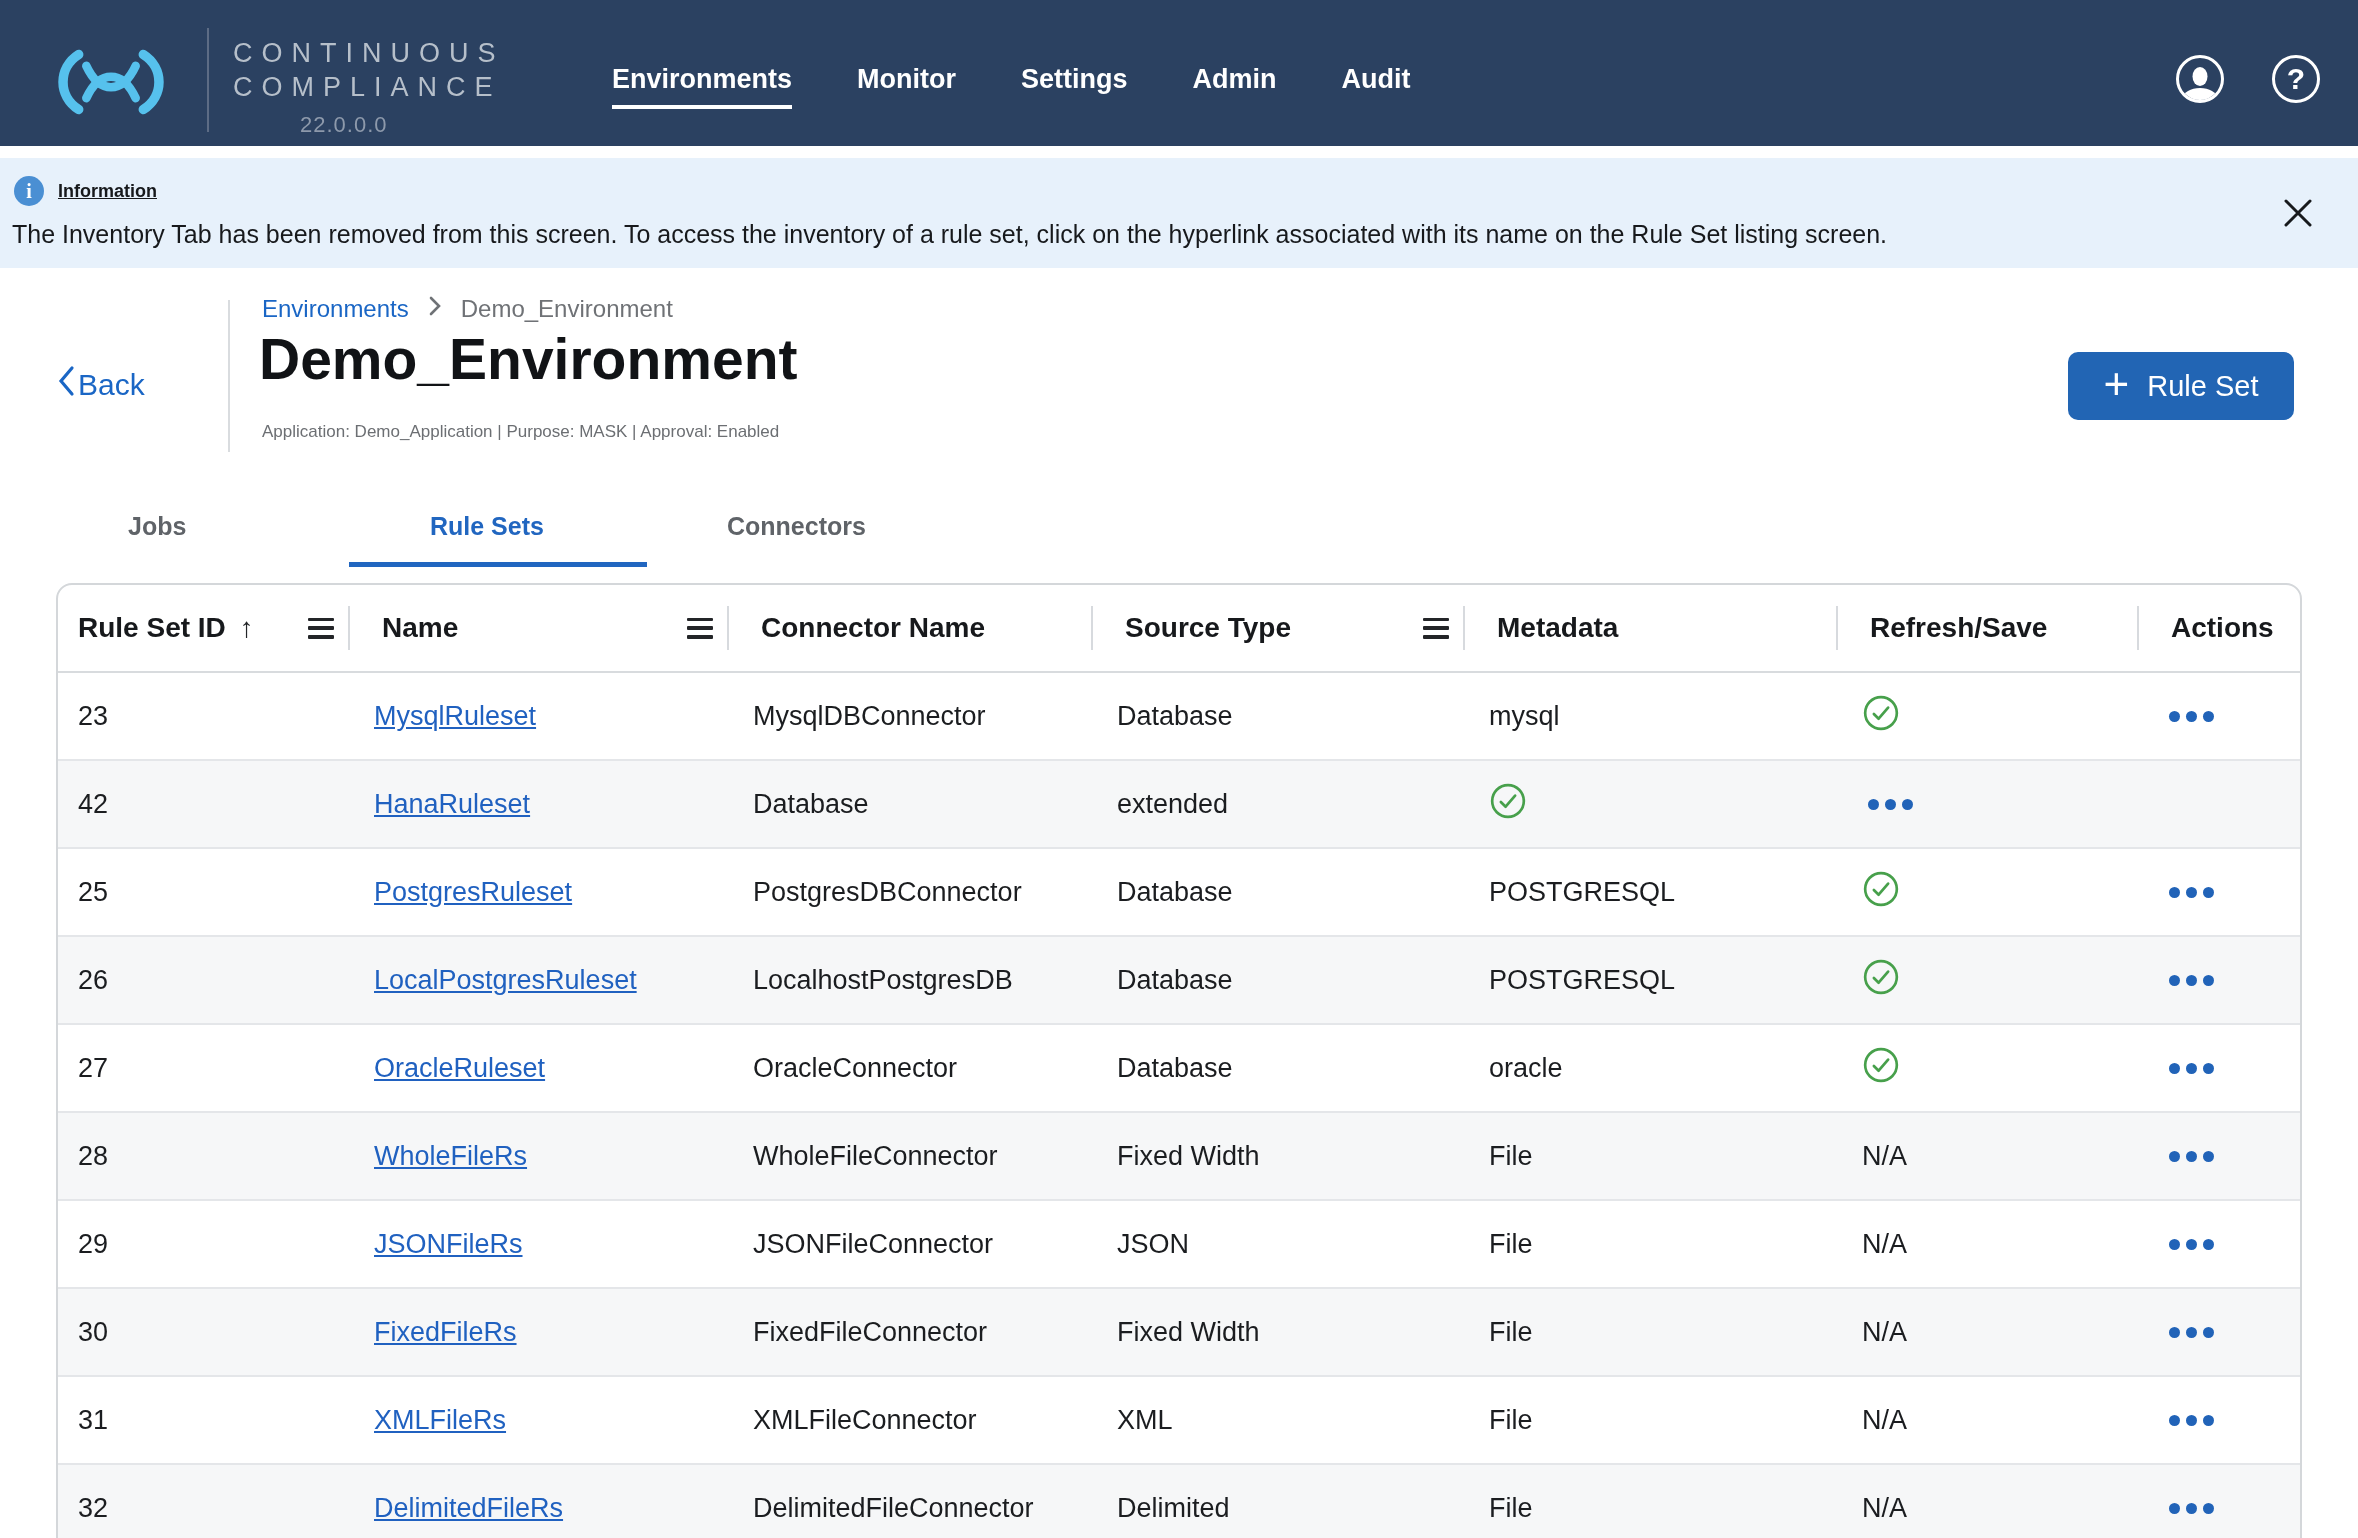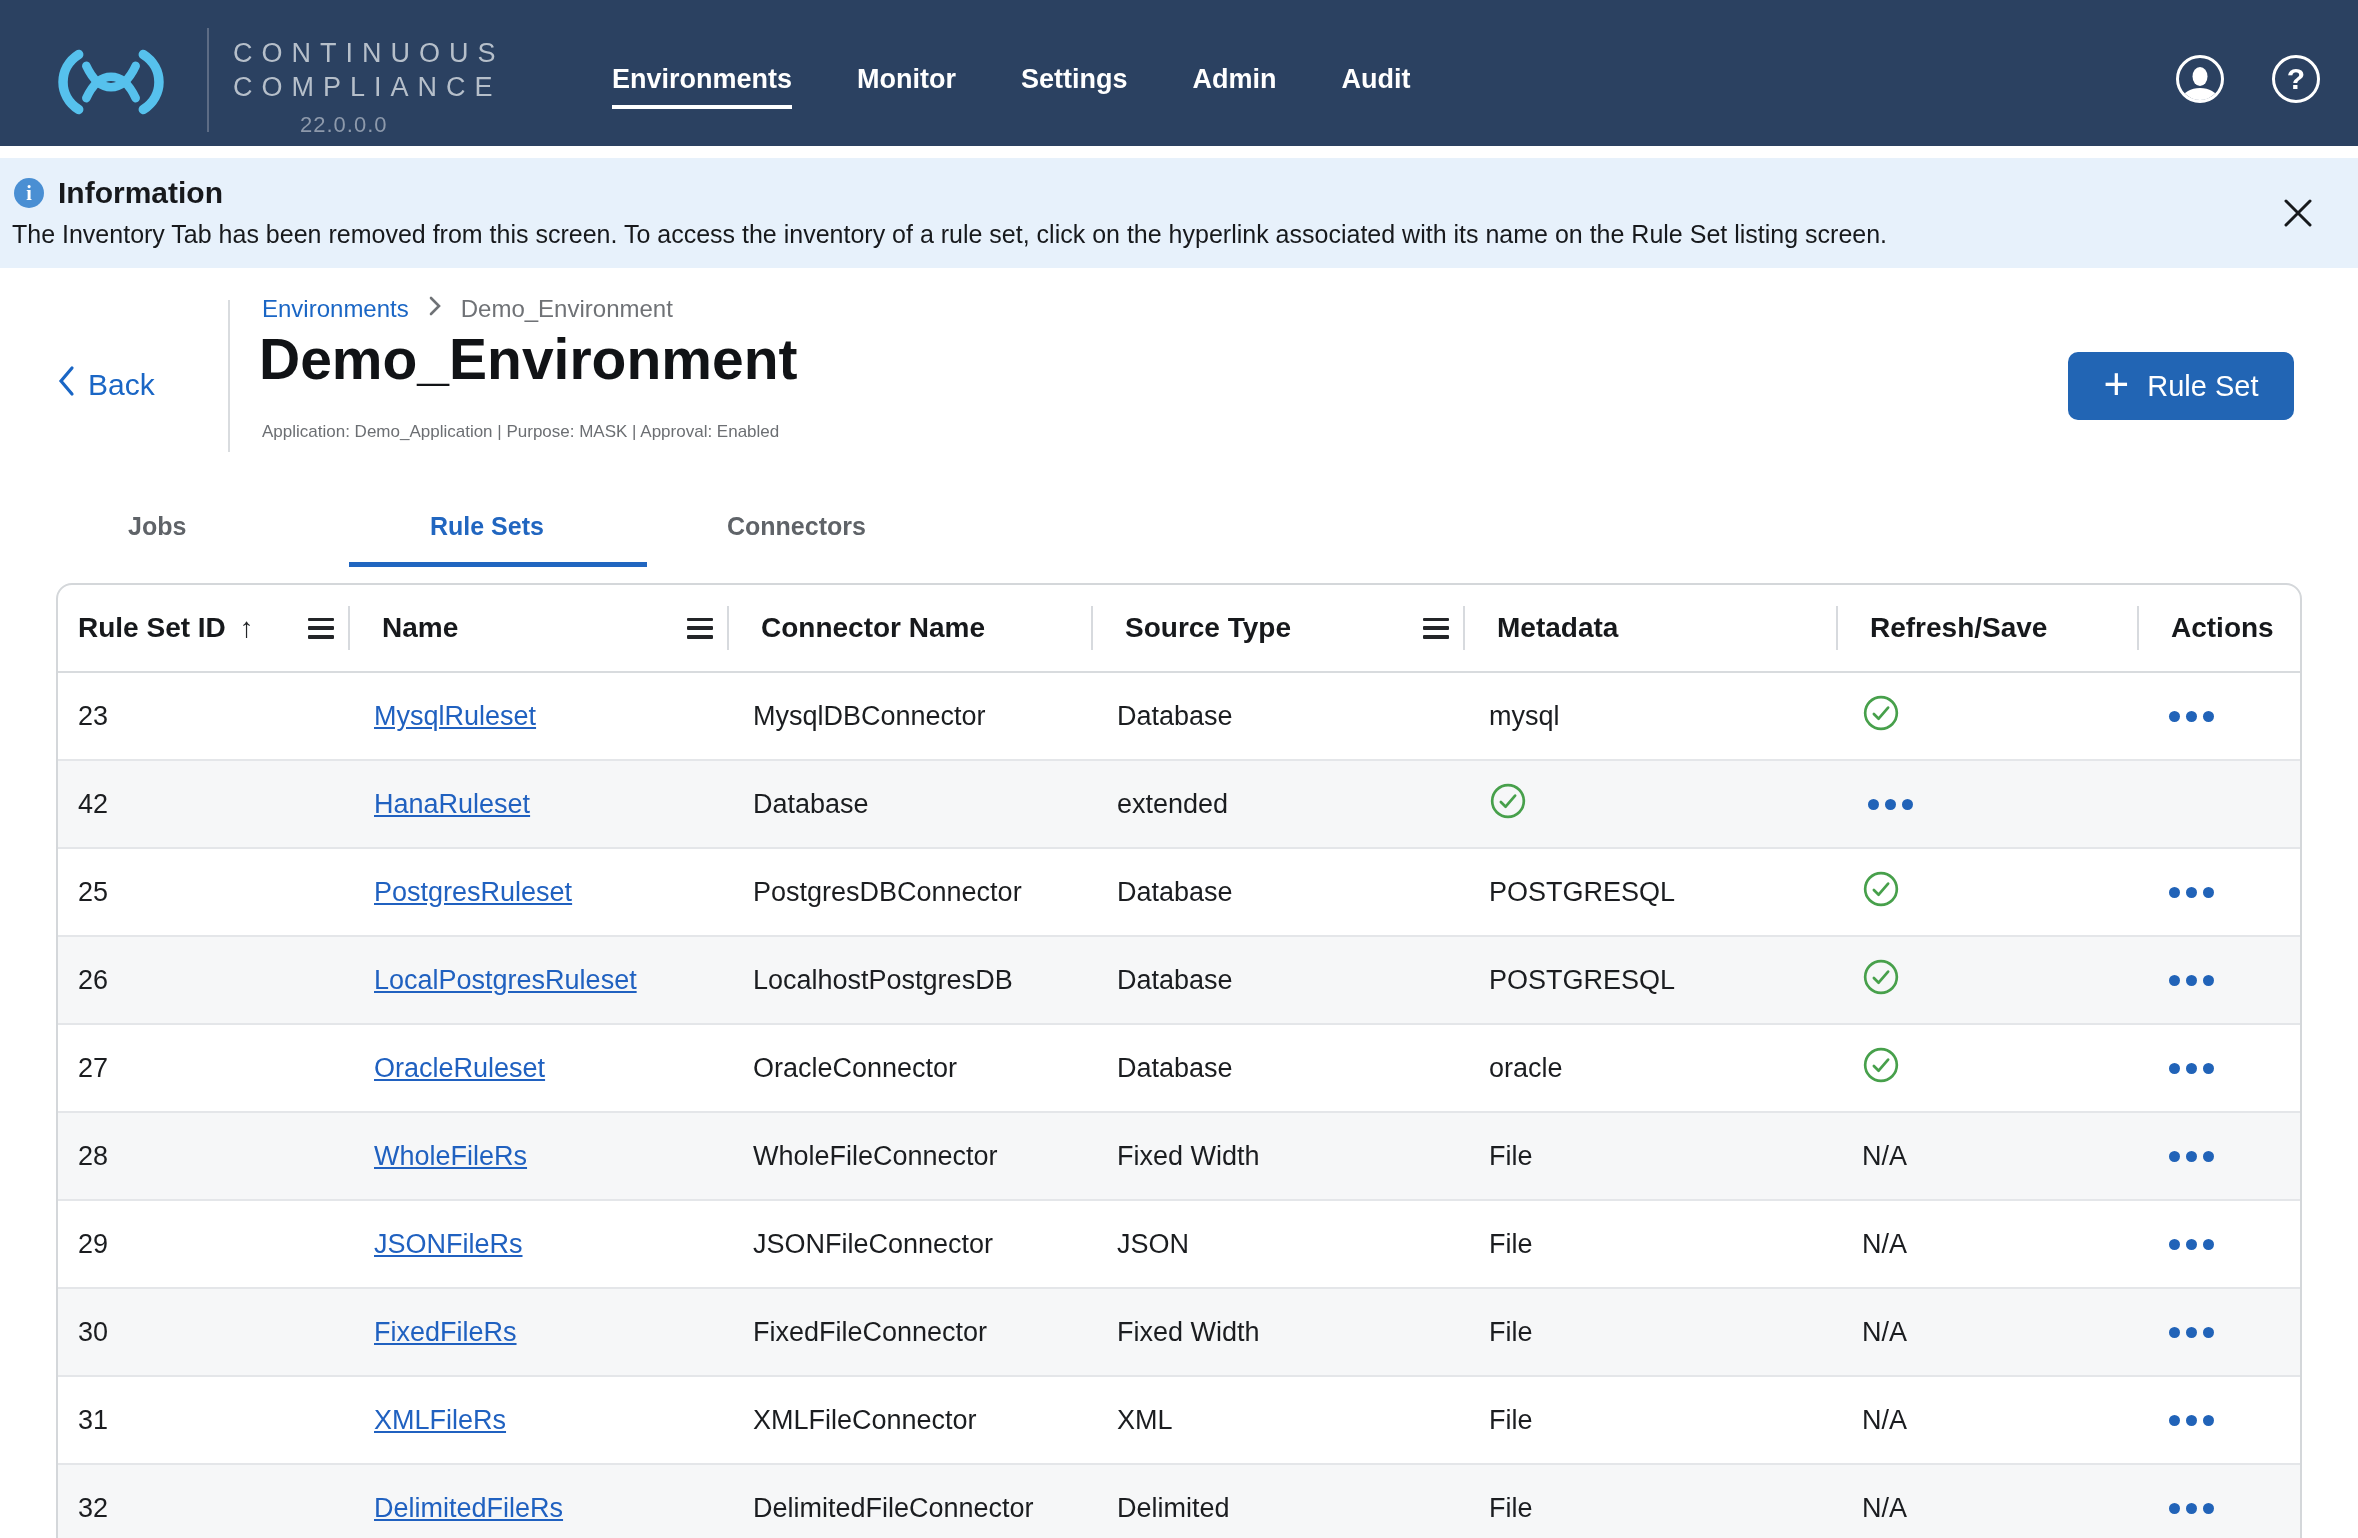--- a/index.html
+++ b/index.html
@@ -25,30 +25,30 @@
     width:34px;height:20px;border-radius:50% 50% 0 0;background:#fff;}
   .help-icon{width:48px;height:48px;border:3px solid #fff;border-radius:50%;box-sizing:border-box;
     color:#fff;font-size:30px;font-weight:700;display:flex;align-items:center;justify-content:center;cursor:pointer;}
 
   
   .banner{position:absolute;left:0;top:158px;width:2358px;height:110px;background:#e7f1fb;}
   .banner-title-row{position:absolute;left:14px;top:18px;display:flex;align-items:center;gap:14px;}
   .info-icon{width:30px;height:30px;border-radius:50%;background:#4a8fd3;color:#fff;
     font-size:20px;font-weight:700;font-family:"Liberation Serif","DejaVu Serif",serif;
     display:flex;align-items:center;justify-content:center;}
-  .banner-title{font-size:30px;font-weight:700;color:#17191c;}
+  .banner-title{font-size:18px;font-weight:700;color:#17191c;text-decoration:underline;}
   .banner-msg{position:absolute;left:12px;top:62px;font-size:25px;color:#17191c;white-space:nowrap;}
   .banner-close{position:absolute;right:40px;top:50%;transform:translateY(-50%);width:40px;height:40px;
     background:none;border:none;padding:0;cursor:pointer;display:flex;align-items:center;justify-content:center;}
 
   
   .crumbs{position:absolute;left:262px;top:294px;display:flex;align-items:center;gap:18px;font-size:24px;}
   .crumb-link{color:#1a66c5;cursor:pointer;}
   .crumb-current{color:#6f7276;}
-  .back-btn{position:absolute;left:56px;top:364px;display:flex;align-items:center;gap:12px;
+  .back-btn{position:absolute;left:56px;top:364px;display:flex;align-items:center;gap:2px;
     background:none;border:none;padding:0;color:#1a66c5;font-size:30px;font-weight:500;cursor:pointer;
     font-family:inherit;}
   .hdr-divider{position:absolute;left:228px;top:300px;width:2px;height:152px;background:#d9dcdf;}
   .page-title{position:absolute;left:259px;top:326px;font-size:57px;font-weight:600;color:#111316;letter-spacing:0;}
   .page-subtitle{position:absolute;left:262px;top:422px;font-size:17px;color:#6c6f73;}
   .add-btn{position:absolute;left:2068px;top:352px;width:226px;height:68px;background:#2265b4;border:none;
     border-radius:10px;color:#fff;font-size:29px;display:flex;align-items:center;justify-content:center;
     gap:18px;cursor:pointer;font-family:inherit;}
   .add-btn .plus{font-size:44px;font-weight:300;line-height:1;margin-top:-4px;}
 

